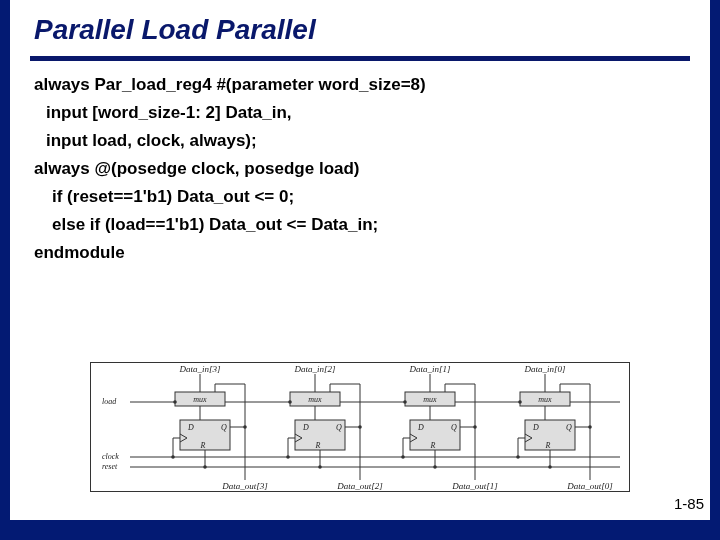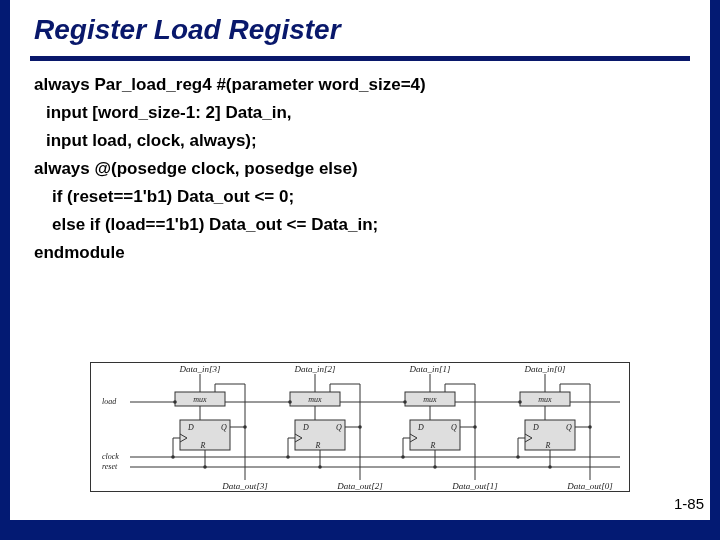--- a/index.html
+++ b/index.html
@@ -64,32 +64,32 @@
   .dline  { stroke: #333; stroke-width: 1; fill: none; }
   .dbox   { stroke: #333; stroke-width: 1; fill: #dedede; }
   .ddot   { fill: #333; }
 </style>
 </head>
 <body>
 
 <div class="slide">
 
   <div class="title-block">
-    <h1 class="title">Register Load Register</h1>
+    <h1 class="title">Parallel Load Parallel</h1>
   </div>
   <div class="rule"></div>
 
   <div class="code">
     <div>
-      <span>always </span><span class="u">Par_load_reg4</span><span> #(parameter  word_size=4)</span>
+      <span>always </span><span class="u">Par_load_reg4</span><span> #(parameter  word_size=8)</span>
     </div>
     <div class="indent1">input [word_size-1: 2] Data_in,</div>
     <div class="indent1">input load, clock, always);</div>
     <div>
-      <span>always @(</span><span class="u">posedge</span><span> clock, </span><span class="u">posedge</span><span> else)</span>
+      <span>always @(</span><span class="u">posedge</span><span> clock, </span><span class="u">posedge</span><span> load)</span>
     </div>
     <div class="indent2">if (reset==1'b1)  Data_out &lt;= 0;</div>
     <div class="indent2">else if (load==1'b1) Data_out &lt;= Data_in;</div>
     <div>endmodule</div>
   </div>
 
   <div class="diagram">
     <svg viewBox="0 0 540 130">
 
       <rect x="0.5" y="0.5" width="539" height="129" class="dline" fill="#fff"></rect>

